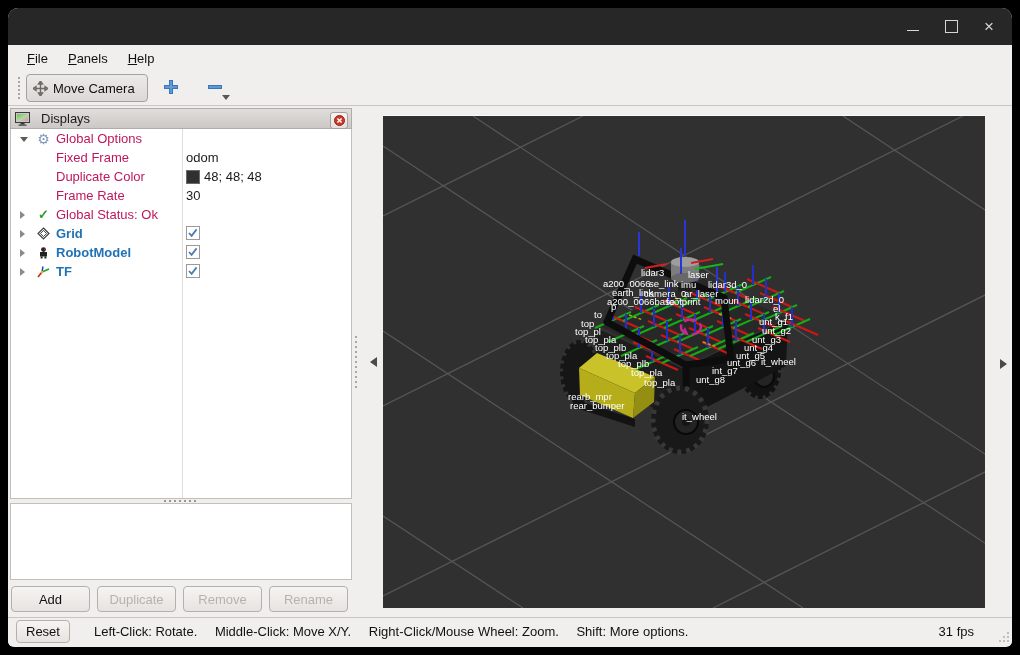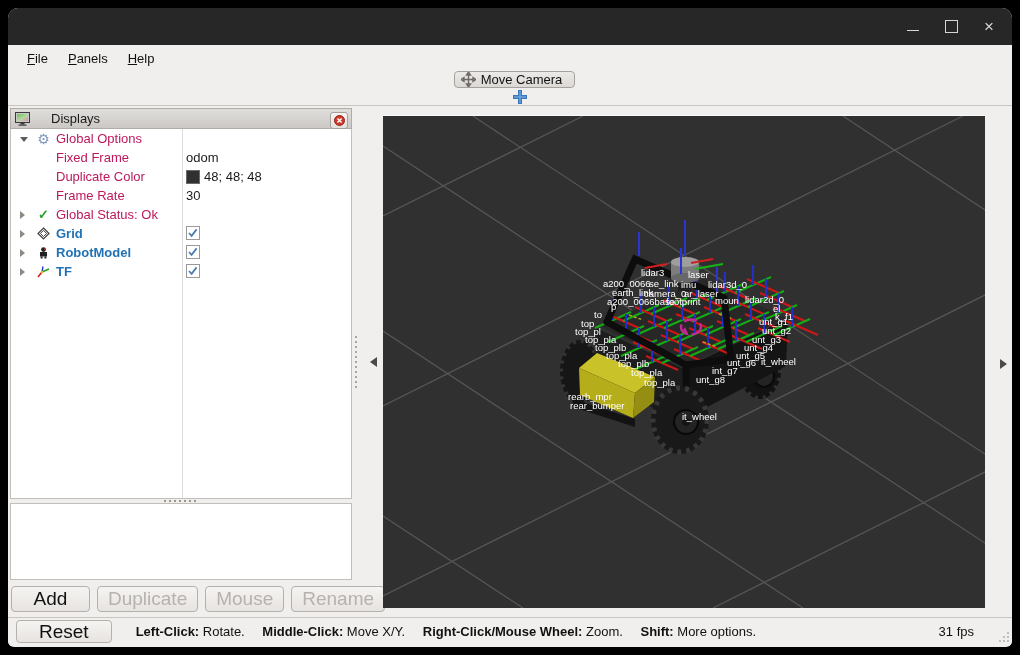--- a/index.html
+++ b/index.html
@@ -14,68 +14,68 @@
   .wbtn.min{width:12px;height:1px;background:#d6d6d6;margin-top:8px;}
   .wbtn.max{width:11px;height:11px;border:1px solid #d6d6d6;}
   .wbtn.close{color:#d6d6d6;font-size:17px;line-height:11px;}
 
   
   .menubar{position:absolute;left:0;top:37px;right:0;height:26px;display:flex;align-items:center;padding-left:9px;font-size:13px;color:#111;border-bottom:1px solid #e3e0dd;background:#f0efee;}
   .menuitem{padding:3px 10px;}
   .menuitem u{text-decoration:underline;}
 
   
-  .toolbar{position:absolute;left:0;top:63px;right:0;height:34px;background:#f0efee;border-bottom:1px solid #c9c5c1;display:flex;align-items:center;padding-left:9px;flex-direction:column;}
+  .toolbar{position:absolute;left:0;top:63px;right:0;height:34px;background:#f0efee;border-bottom:1px solid #c9c5c1;display:flex;align-items:center;padding-left:9px;}
   .grip{width:5px;height:22px;margin-right:4px;background:repeating-linear-gradient(#a9a5a1 0 2px,transparent 2px 4px);background-size:2px 100%;background-repeat:no-repeat;background-position:1px 0;}
   .toolbtn{height:28px;display:flex;align-items:center;gap:5px;padding:0 12px 0 6px;background:linear-gradient(#eceae8,#dbd8d5);border:1px solid #a5a19d;border-radius:4px;font-size:13px;color:#111;font-family:"Liberation Sans",sans-serif;}
   .iconbtn{background:transparent;border:none;position:relative;width:26px;height:26px;padding:0;}
   .caret{position:absolute;right:-2px;bottom:1px;width:0;height:0;border-left:4px solid transparent;border-right:4px solid transparent;border-top:5px solid #5a5651;}
 
   
   .displays-panel{position:absolute;left:2px;top:100px;width:342px;height:504px;}
-  .panel-header{position:absolute;left:0;top:0;right:0;height:21px;background:linear-gradient(#e0dedc,#cbc8c5);border:1px solid #b0aca8;display:flex;align-items:center;gap:21px;padding:4px 4px;font-size:13px;color:#1a1a1a;box-sizing:border-box;}
+  .panel-header{position:absolute;left:0;top:0;right:0;height:21px;background:linear-gradient(#e0dedc,#cbc8c5);border:1px solid #b0aca8;display:flex;align-items:center;gap:11px;padding:4px 4px;font-size:13px;color:#1a1a1a;box-sizing:border-box;}
   .panel-close{position:absolute;right:3px;top:3px;width:16px;height:15px;background:linear-gradient(#f7f5f3,#e2dfdc);border:1px solid #a5a19d;border-radius:3px;display:flex;align-items:center;justify-content:center;}
   .tree{position:absolute;left:0;top:21px;right:0;height:370px;background:#fff;border:1px solid #c2beba;border-top:none;box-sizing:border-box;font-size:13px;overflow:hidden;}
   .tree .colsep{position:absolute;left:171px;top:0;bottom:0;width:1px;background:#dcdcdc;}
   .trow{position:relative;height:19px;display:flex;align-items:center;}
   .expander{position:absolute;left:9px;top:6px;width:0;height:0;}
   .expander.open{border-left:4px solid transparent;border-right:4px solid transparent;border-top:5px solid #5f5b57;top:8px;}
   .expander.closed{border-top:4px solid transparent;border-bottom:4px solid transparent;border-left:5px solid #8d8983;}
   .ticon{position:absolute;left:25px;top:2px;width:15px;height:15px;display:flex;align-items:center;justify-content:center;}
   .tlabel{position:absolute;left:45px;top:2px;color:#be185d;white-space:nowrap;}
   .tlabel.blue{color:#1f72b5;font-weight:bold;}
   .tvalue{position:absolute;left:175px;top:2px;color:#1a1a1a;display:flex;align-items:center;gap:4px;white-space:nowrap;}
   .swatch{width:12px;height:12px;background:#303030;border:1px solid #6a6a6a;display:inline-block;}
   .gear{color:#7d98ba;font-size:14px;line-height:14px;}
   .okcheck{color:#2e9e2e;font-weight:bold;font-size:13px;}
   .hsplit{position:absolute;left:0;top:391px;right:0;height:4px;display:flex;justify-content:center;align-items:center;}
   .hsplit .dots{width:34px;height:2px;background:repeating-linear-gradient(90deg,#9a968e 0 2px,transparent 2px 5px);}
   .descbox{position:absolute;left:0;top:395px;right:0;height:77px;background:#fff;border:1px solid #c2beba;box-sizing:border-box;}
   .btnrow{position:absolute;left:1px;top:478px;right:0;height:26px;display:flex;gap:7px;}
-  .btn{height:26px;background:linear-gradient(#f6f4f2,#e6e3e0);border:1px solid #b4b0ac;border-radius:4px;font-size:19px;color:#111;font-family:"Liberation Sans",sans-serif;padding:0 10px;}
+  .btn{height:26px;background:linear-gradient(#f6f4f2,#e6e3e0);border:1px solid #b4b0ac;border-radius:4px;font-size:13px;color:#111;font-family:"Liberation Sans",sans-serif;padding:0 10px;}
   .btn:disabled{color:#b6b2ae;}
   .btnrow .btn{flex:0 0 auto;}
 
   
   .vsplit{position:absolute;top:100px;width:31px;height:504px;}
   .vsplit.left{left:344px;}
   .vsplit.right{left:977px;width:27px;}
   .arrow-left{position:absolute;left:18px;top:249px;width:0;height:0;border-top:5px solid transparent;border-bottom:5px solid transparent;border-right:7px solid #4a4a4a;}
   .arrow-right{position:absolute;left:15px;top:251px;width:0;height:0;border-top:5px solid transparent;border-bottom:5px solid transparent;border-left:7px solid #4a4a4a;}
   .vsplit .dots{position:absolute;left:3px;top:228px;width:2px;height:52px;background:repeating-linear-gradient(#a9a5a1 0 2px,transparent 2px 5px);}
 
   
   .viewport{position:absolute;left:375px;top:107px;width:602px;height:492px;background:#303030;border-top:1px solid #fafafa;box-sizing:content-box;}
   .viewport svg{display:block;}
 
   
   .statusbar{position:absolute;left:0;top:609px;right:0;height:28px;background:#f0efee;border-top:1px solid #c9c5c1;display:flex;align-items:center;padding:0 8px;gap:10px;box-sizing:border-box;}
-  .statusbar .btn{height:23px;padding:0 22px;}
+  .statusbar .btn{height:23px;padding:0 9px;}
   .hint{font-size:13px;color:#111;white-space:nowrap;}
-  .hint b{font-weight:bold;padding-left:14px;}
+  .hint b{font-weight:normal;padding-left:14px;}
   .fps{margin-left:auto;margin-right:30px;font-size:13px;color:#111;}
   .gripsvg{position:absolute;right:2px;bottom:2px;}
 </style>
 </head>
 <body>
 
 <div class="window">
 
   <div class="titlebar">
     <div class="winctl">
@@ -229,21 +229,21 @@
           </span>
         </div>
       </div>
     <div class="hsplit">
         <span class="dots"></span>
       </div>
     <div class="descbox"></div>
     <div class="btnrow" id="btnrow">
         <button class="btn" style="min-width: 79px;">Add</button>
         <button class="btn" disabled="" style="min-width: 79px;">Duplicate</button>
-        <button class="btn" disabled="" style="min-width: 79px;">Mouse</button>
+        <button class="btn" disabled="" style="min-width: 79px;">Remove</button>
         <button class="btn" disabled="" style="min-width: 79px;">Rename</button>
       </div>
   </div>
 
   <div class="vsplit left">
     <span class="dots"></span>
     <span class="arrow-left"></span>
   </div>
 
   <div class="viewport">

